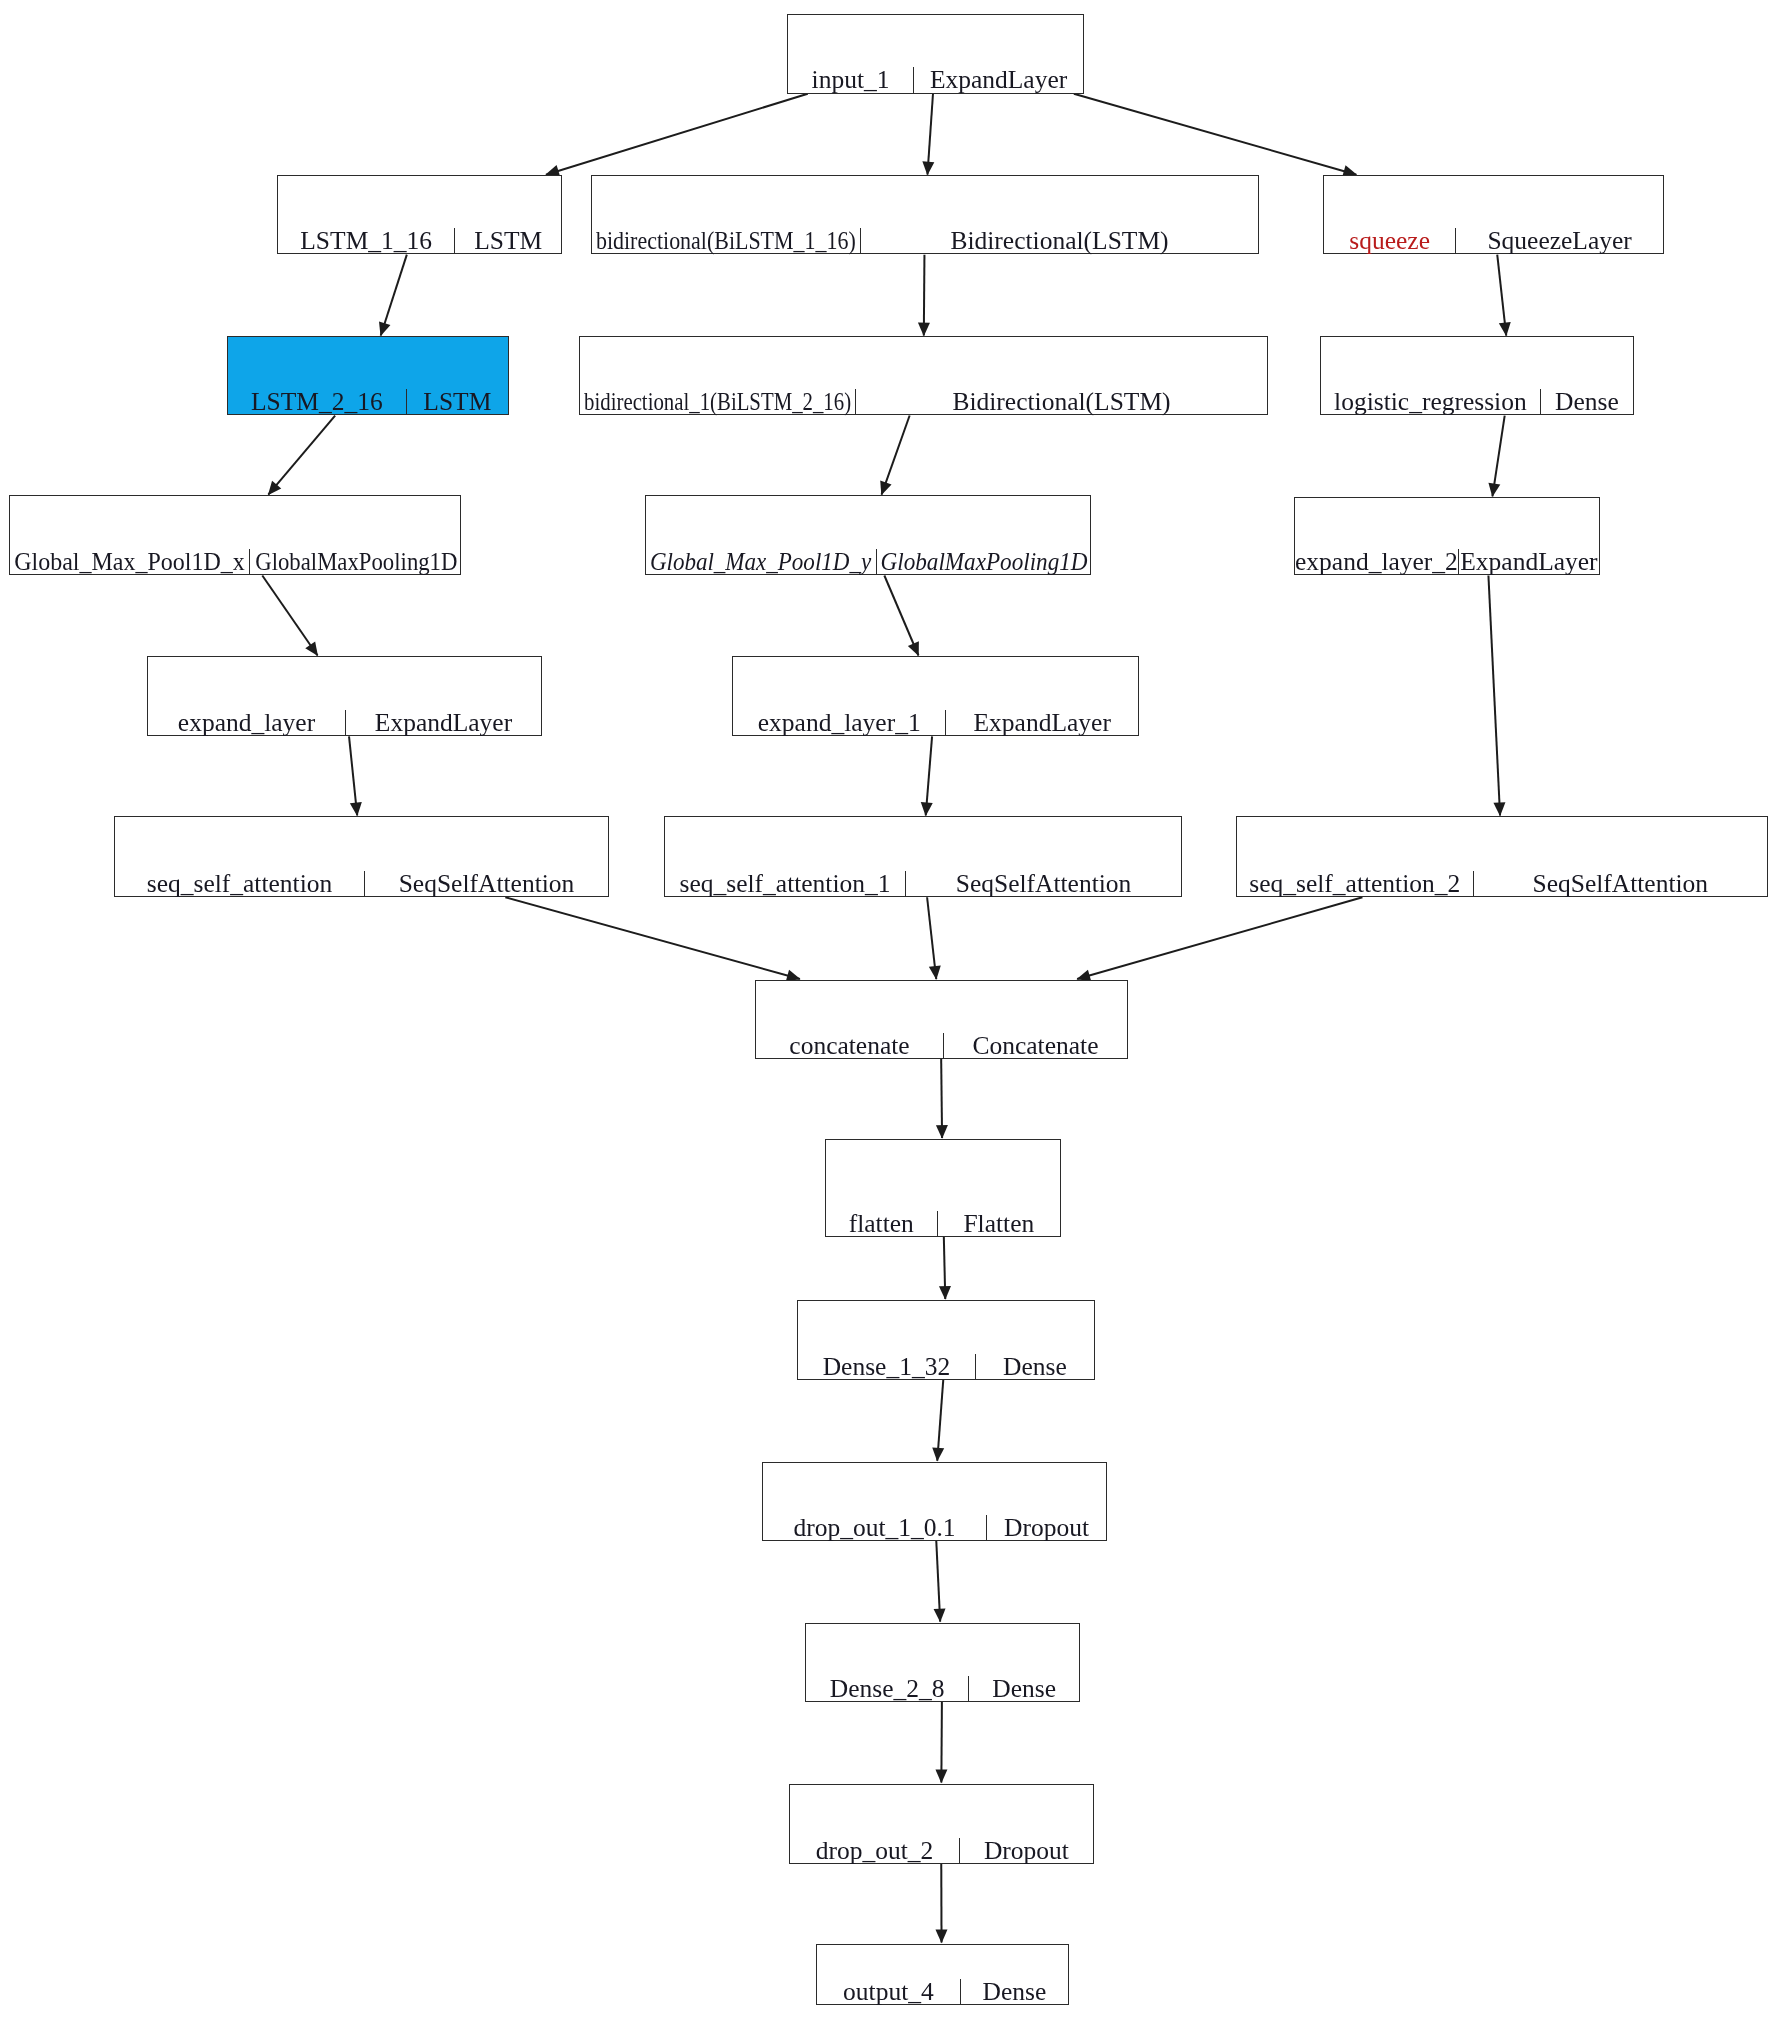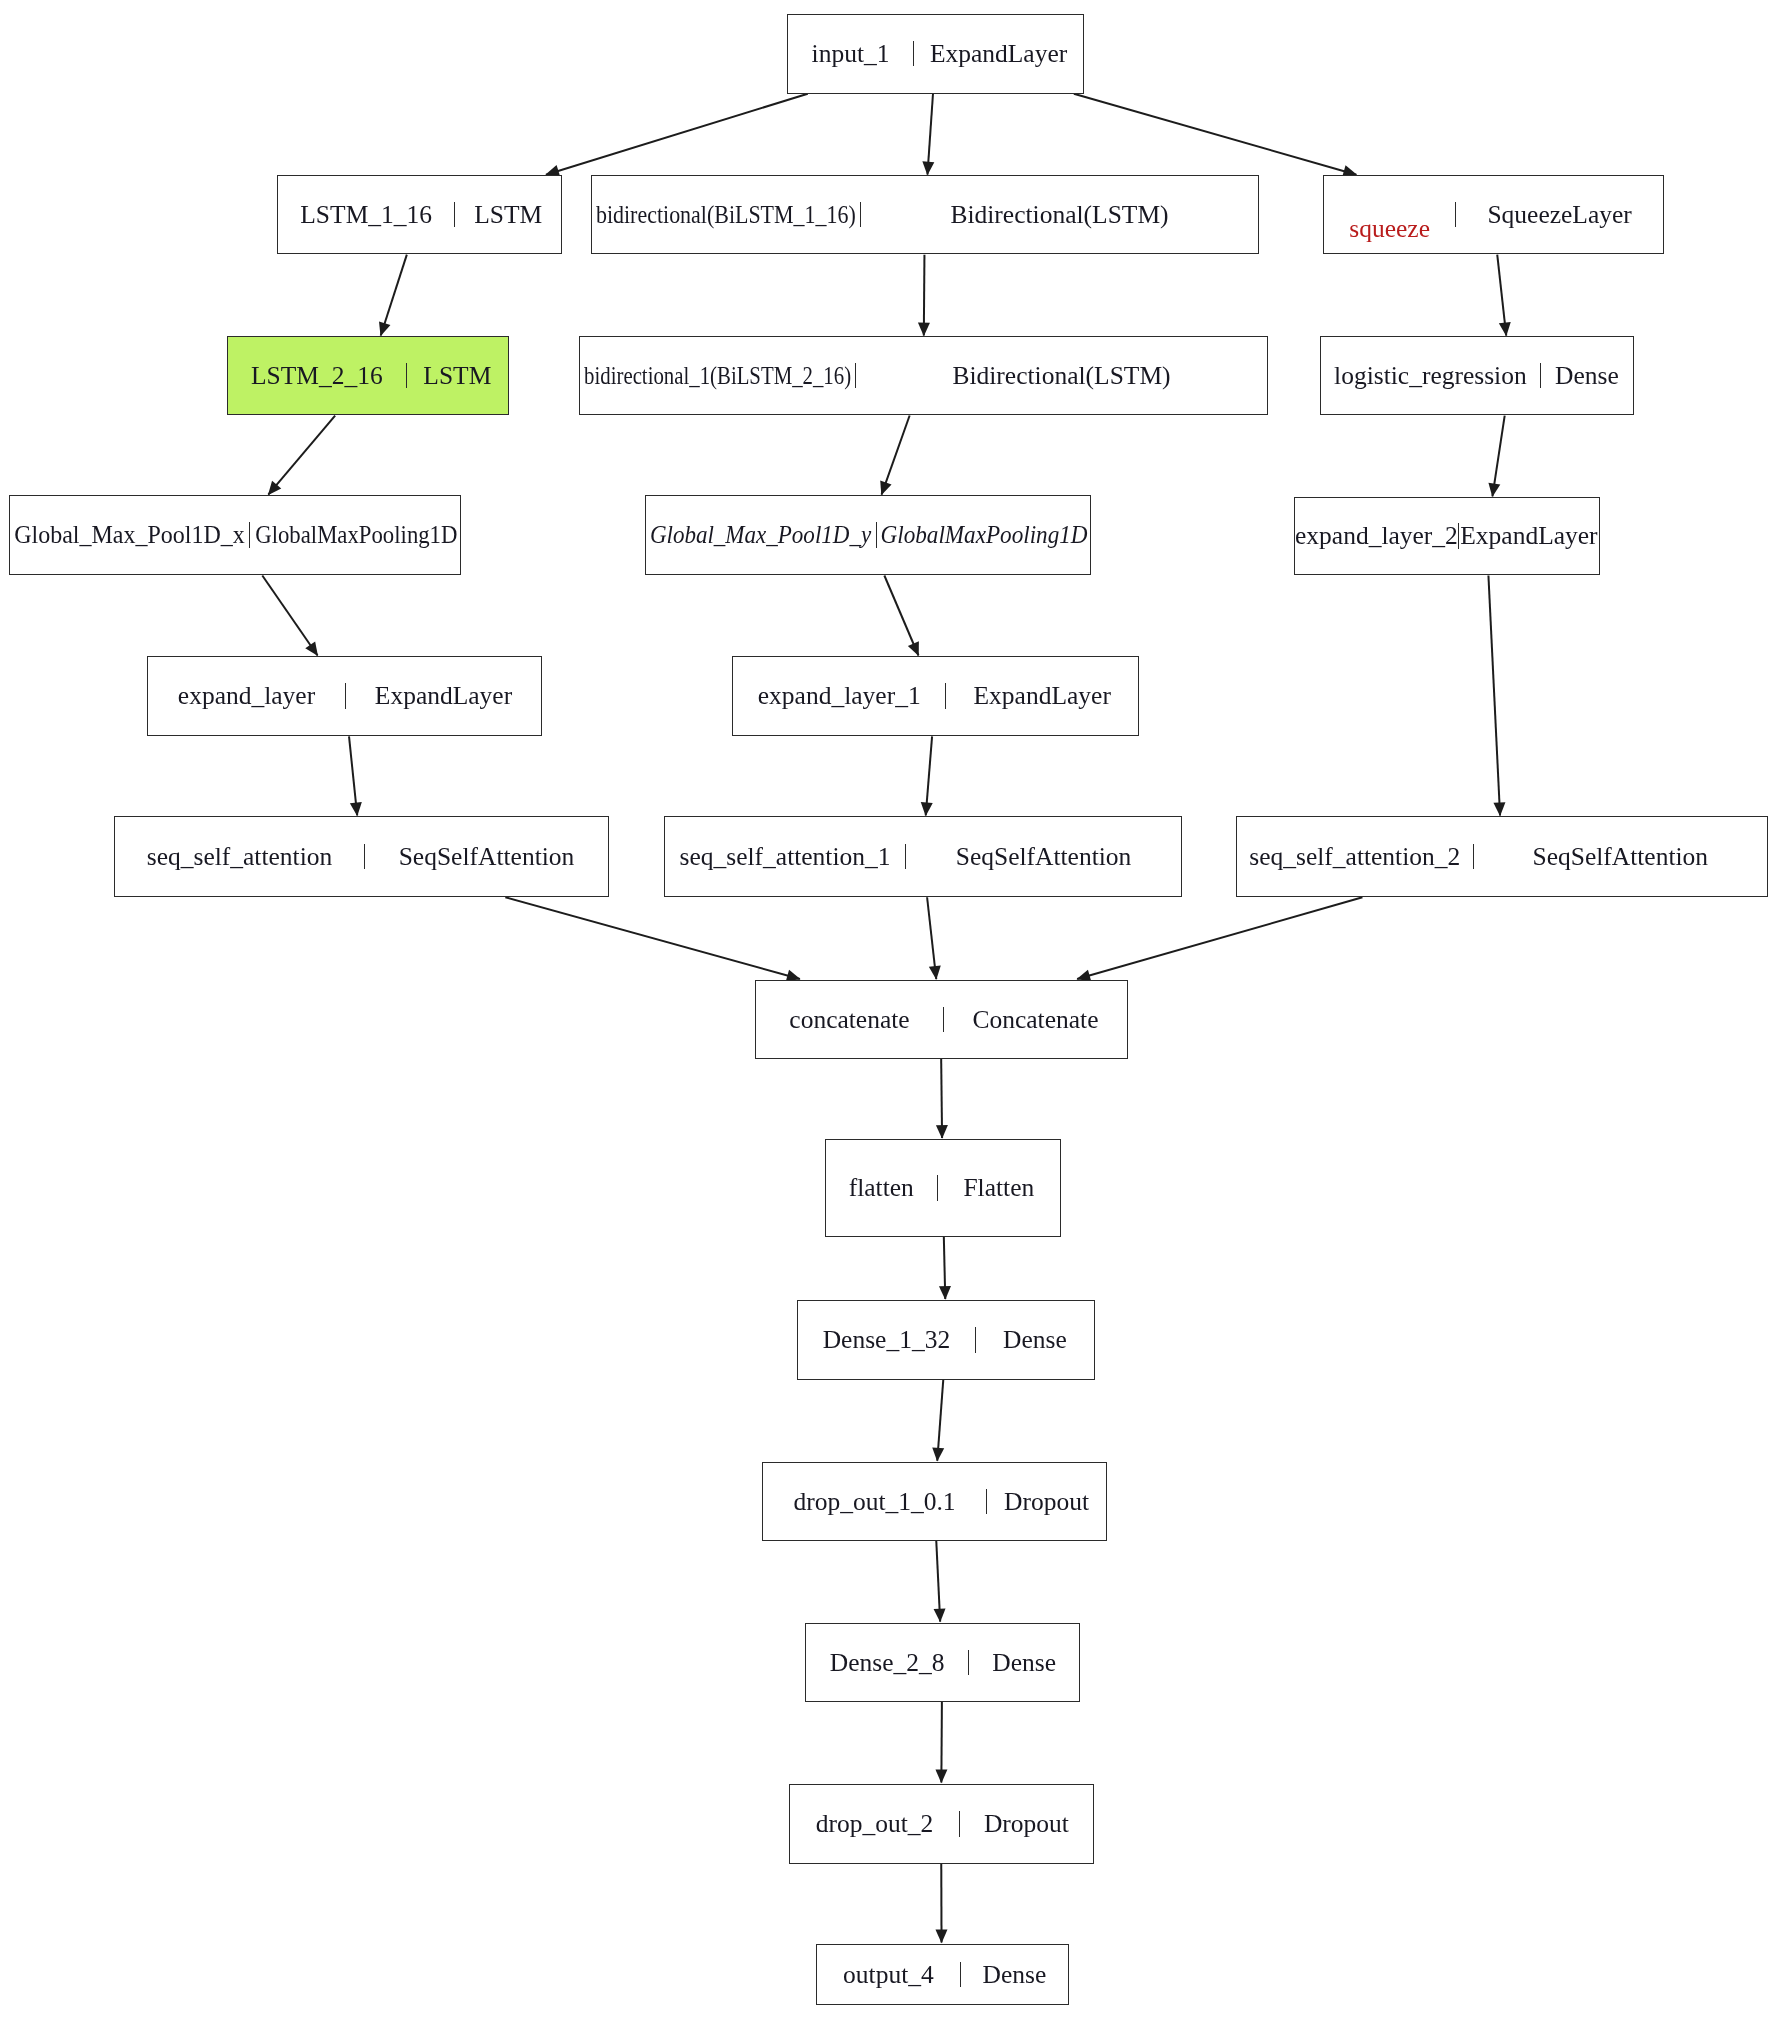--- a/index.html
+++ b/index.html
@@ -12,21 +12,21 @@
     overflow: hidden;
   }
   #edge-layer {
     position: absolute;
     left: 0; top: 0;
     width: 1786px; height: 2039px;
   }
   .node {
     position: absolute;
     display: flex;
-    align-items: center;
+    align-items: flex-end;
     background: #ffffff;
     border: 1.8px solid #2b2b2b;
     box-sizing: border-box;
   }
   .cell {
     display: flex;
     align-items: center;
     justify-content: center;
     box-sizing: border-box;
     overflow: visible;
@@ -102,21 +102,21 @@
       </div>
     </div>
     <div class="node" style="left: 1323px; top: 175px; width: 341px; height: 79px; background: rgb(255, 255, 255); border-color: rgb(43, 43, 43);">
       <div class="cell name" style="width:132px">
         <span class="txt" style="color: #b91c1c; margin-top: 28px;">squeeze</span>
       </div>
       <div class="cell type" style="width: 209px; border-left-color: rgb(43, 43, 43);">
         <span class="txt" style="color: rgb(24, 24, 34);">SqueezeLayer</span>
       </div>
     </div>
-    <div class="node" style="left: 227px; top: 336px; width: 282px; height: 79px; background: #bef264; border-color: rgb(43, 43, 43);">
+    <div class="node" style="left: 227px; top: 336px; width: 282px; height: 79px; background: #0ea5e9; border-color: rgb(43, 43, 43);">
       <div class="cell name" style="width:179px">
         <span class="txt" style="color: rgb(24, 24, 34);">LSTM_2_16</span>
       </div>
       <div class="cell type" style="width: 103px; border-left-color: rgb(43, 43, 43);">
         <span class="txt" style="color: rgb(24, 24, 34);">LSTM</span>
       </div>
     </div>
     <div class="node" style="left: 579px; top: 336px; width: 689px; height: 79px; background: rgb(255, 255, 255); border-color: rgb(43, 43, 43);">
       <div class="cell name" style="width:275px">
         <span class="txt" style="color: rgb(24, 24, 34); transform: scaleX(0.816);">bidirectional_1(BiLSTM_2_16)</span>

